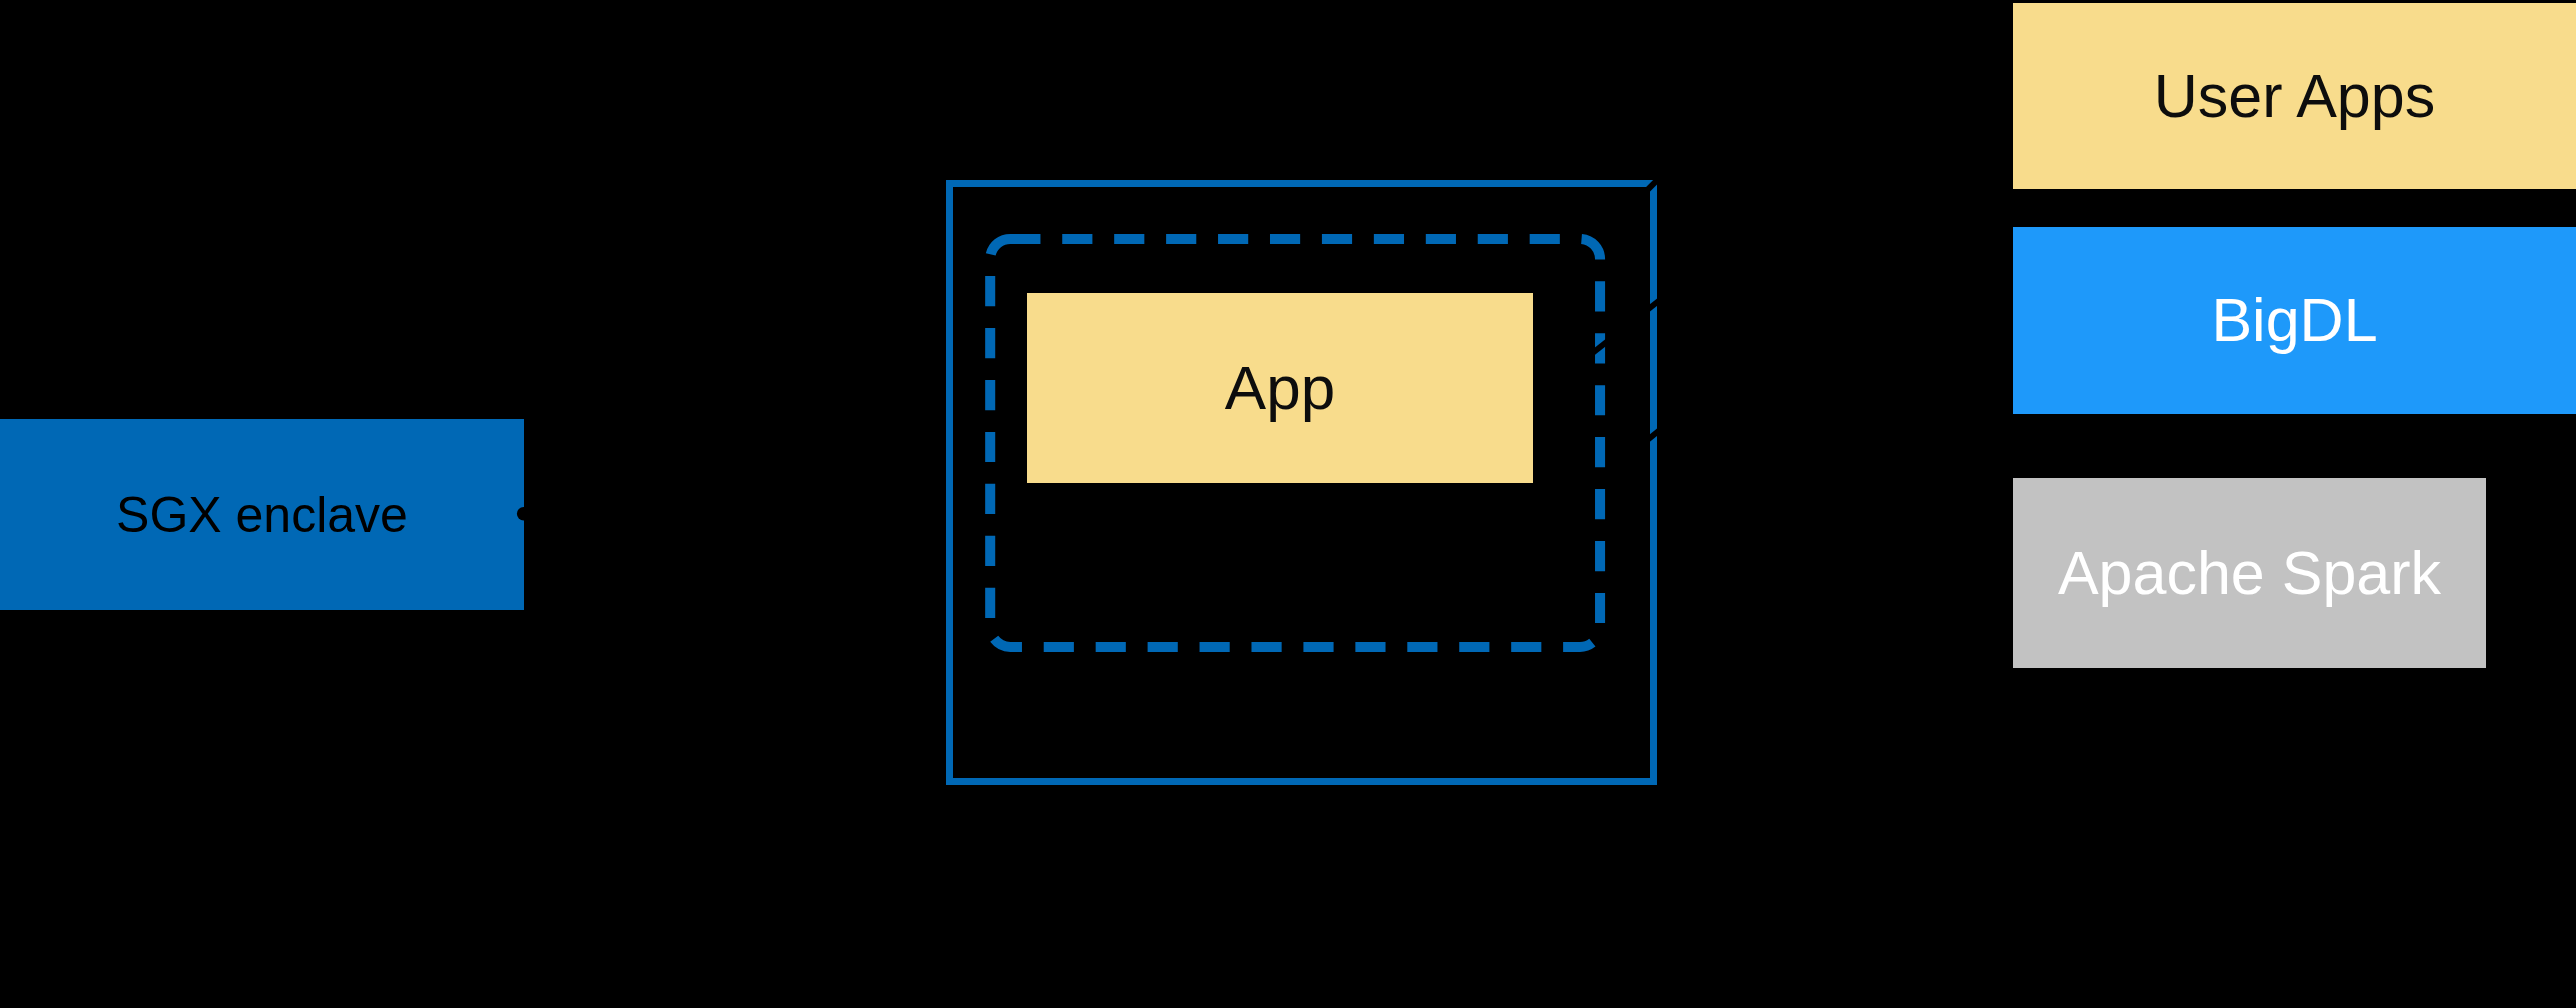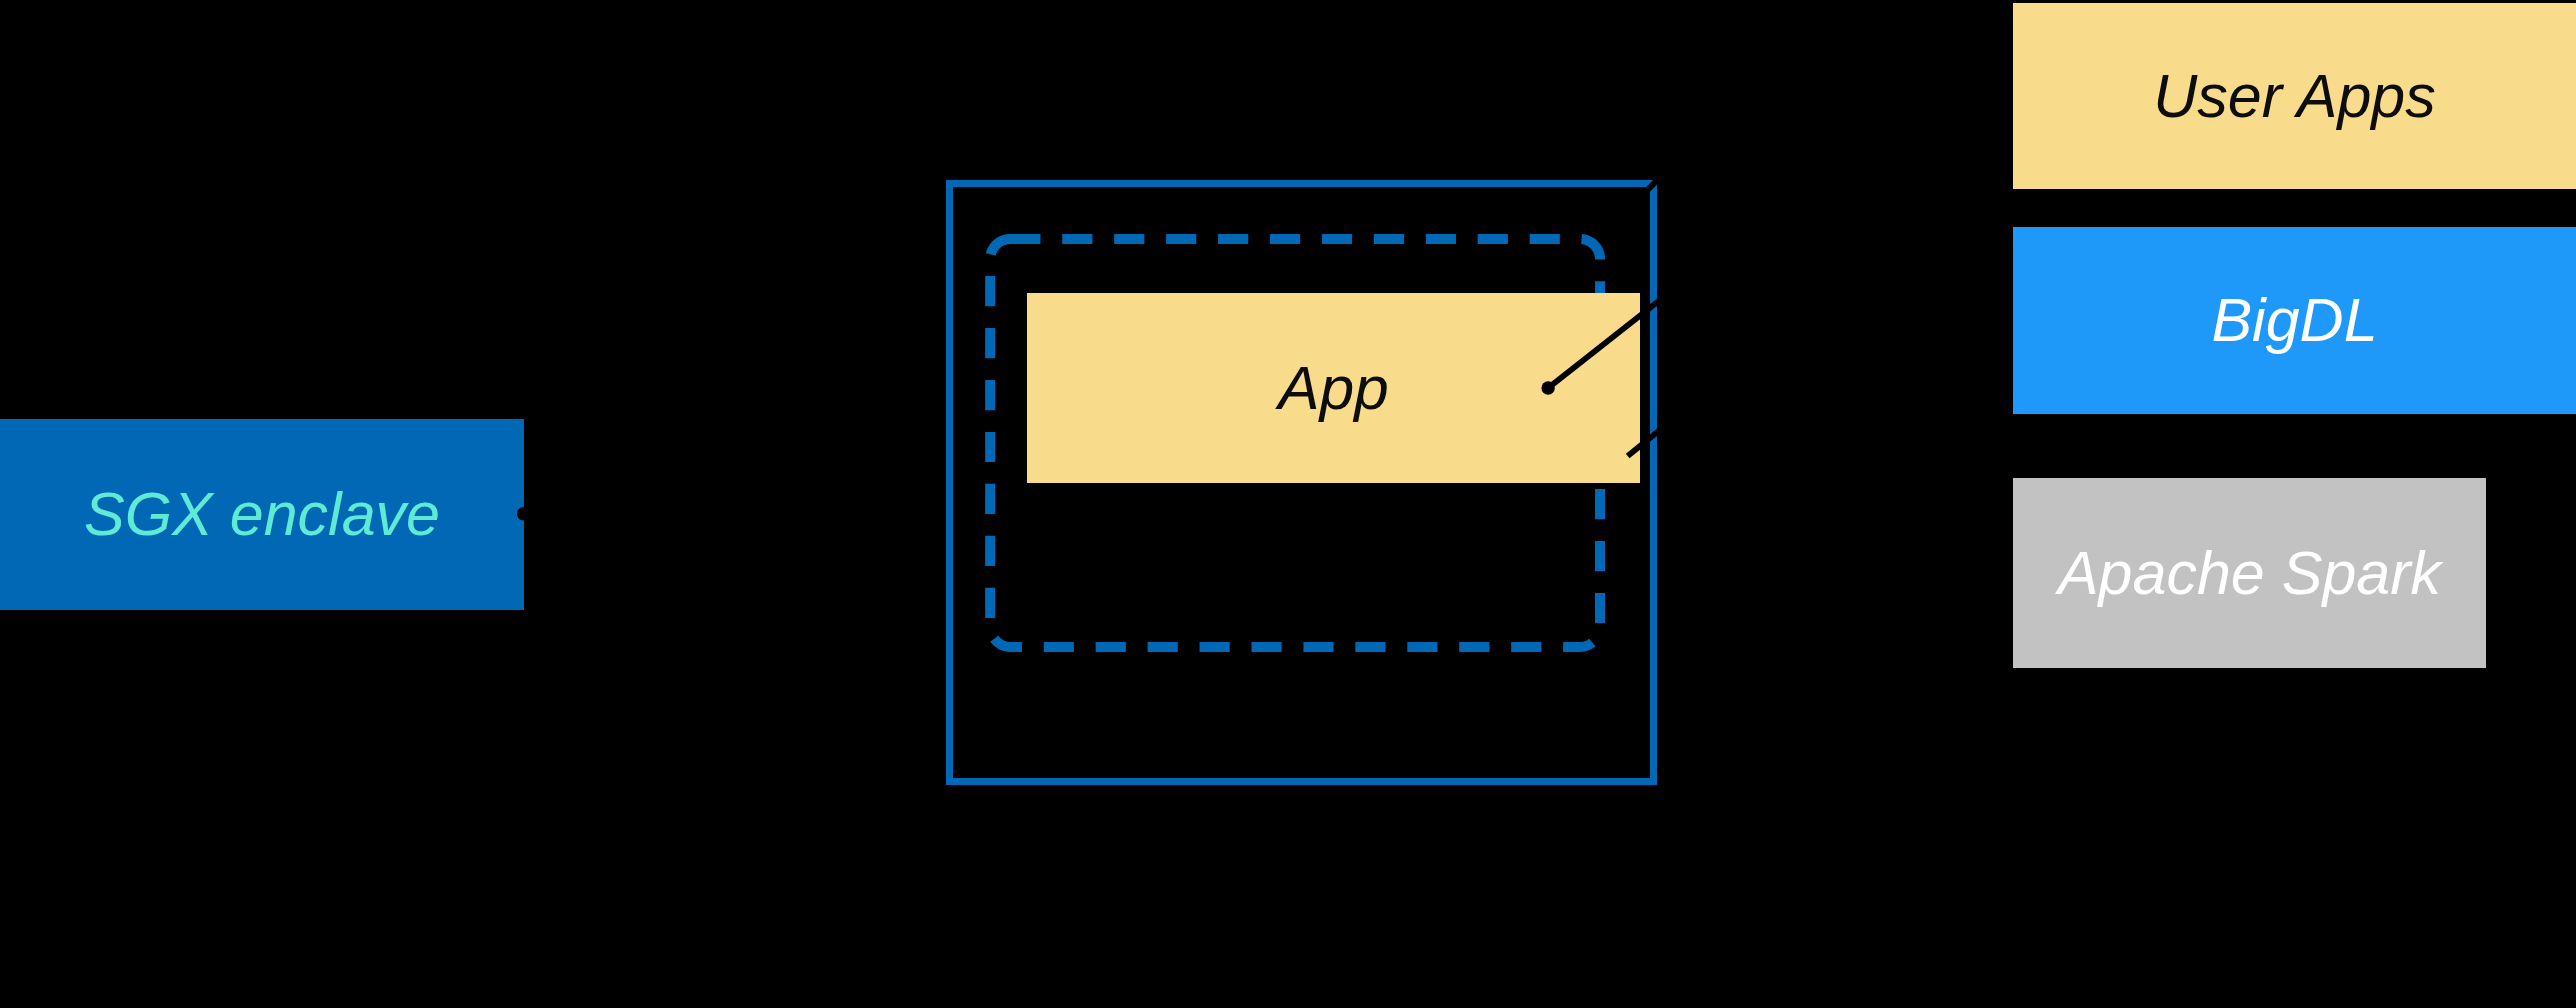--- a/index.html
+++ b/index.html
@@ -14,35 +14,34 @@
     background: #000000;
     overflow: hidden;
     font-family: "Liberation Sans", sans-serif;
   }
   .box {
     position: absolute;
     display: flex;
     align-items: center;
     justify-content: center;
     box-sizing: border-box;
-    font-style: italic;
   }
   .box span {
     white-space: nowrap;
     line-height: 1;
   }
   
   #sgx-box { left: 0; top: 419px; width: 524px; height: 191px; background: #0068B5; z-index: 3; }
-  #sgx-box span { color: #5eead4; font-size: 61px; }
+  #sgx-box span { color: #000000; font-size: 50px; }
 
   
   #enclave-box { left: 946px; top: 180px; width: 711px; height: 605px;
                  border: 7.5px solid #0068B5; background: transparent; z-index: 2; }
 
-  #app-box { left: 1027px; top: 293px; width: 613px; height: 190px; background: #F8DC8C; z-index: 3; }
+  #app-box { left: 1027px; top: 293px; width: 506px; height: 190px; background: #F8DC8C; z-index: 3; }
   #app-box span { color: #0D0D0D; font-size: 62px; }
 
   #libos-box { left: 1037px; top: 545px; width: 523px; height: 190px; background: #0068B5; z-index: 3; }
   #libos-box span { color: #FFFFFF; font-size: 62px; }
 
   #os-box { left: 947px; top: 825px; width: 706px; height: 183px; background: #A7A7A7; z-index: 3; }
   #os-box span { color: #FFFFFF; font-size: 75px; font-weight: bold; }
 
   
   #userapps-box { left: 2013px; top: 3.4px; width: 563px; height: 186px; background: #F8DC8C; z-index: 3; }

